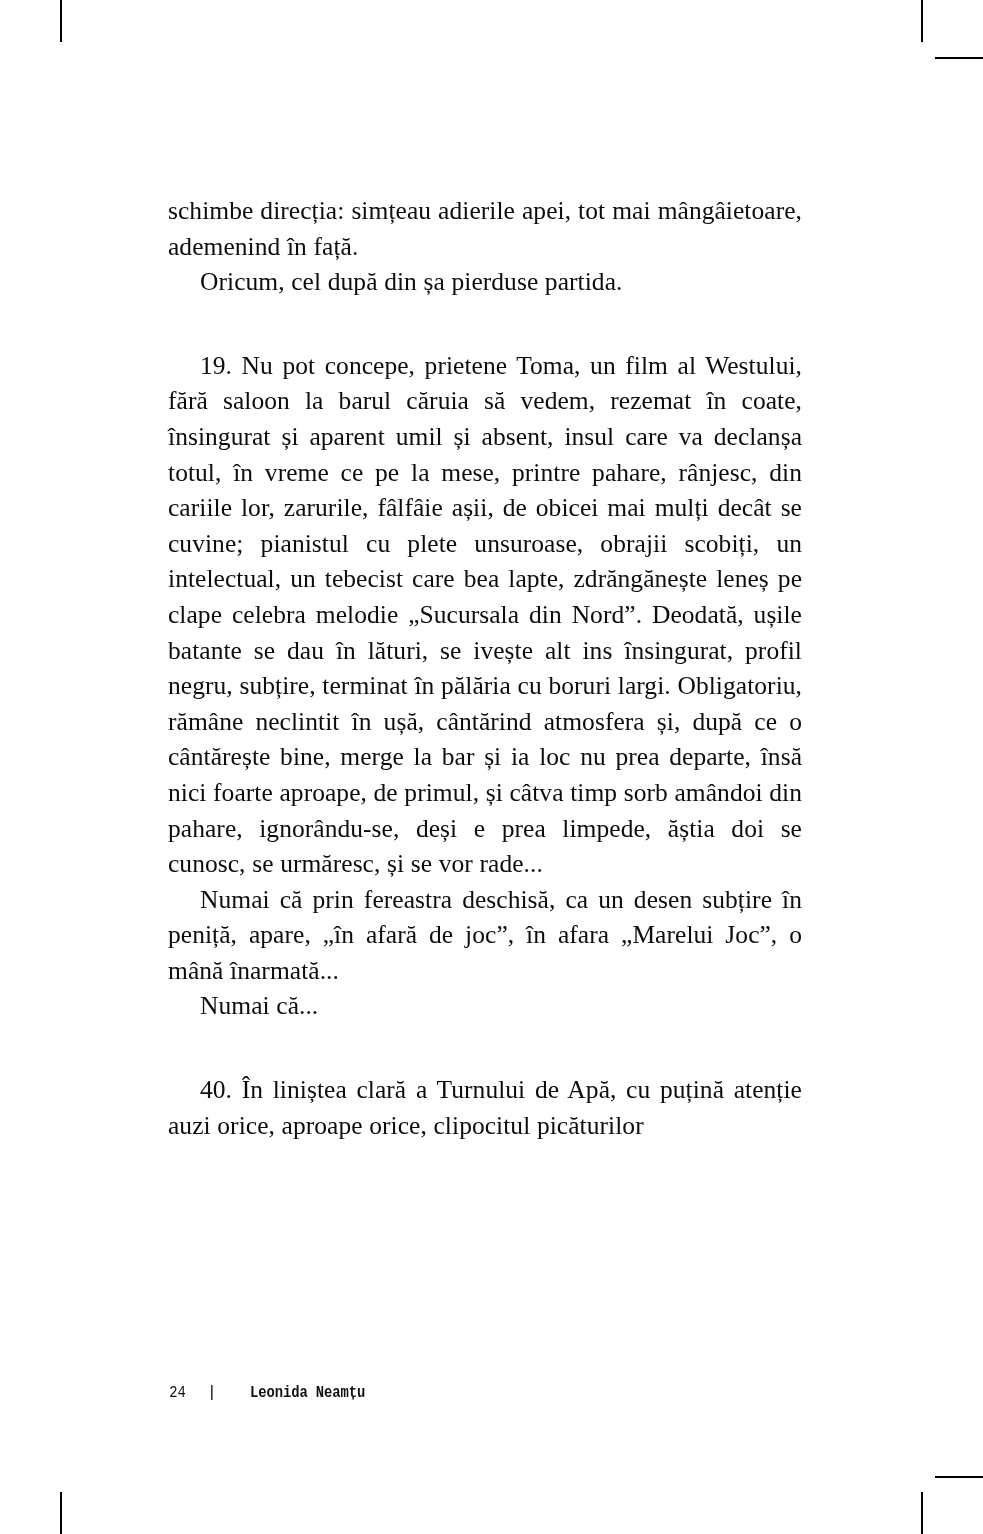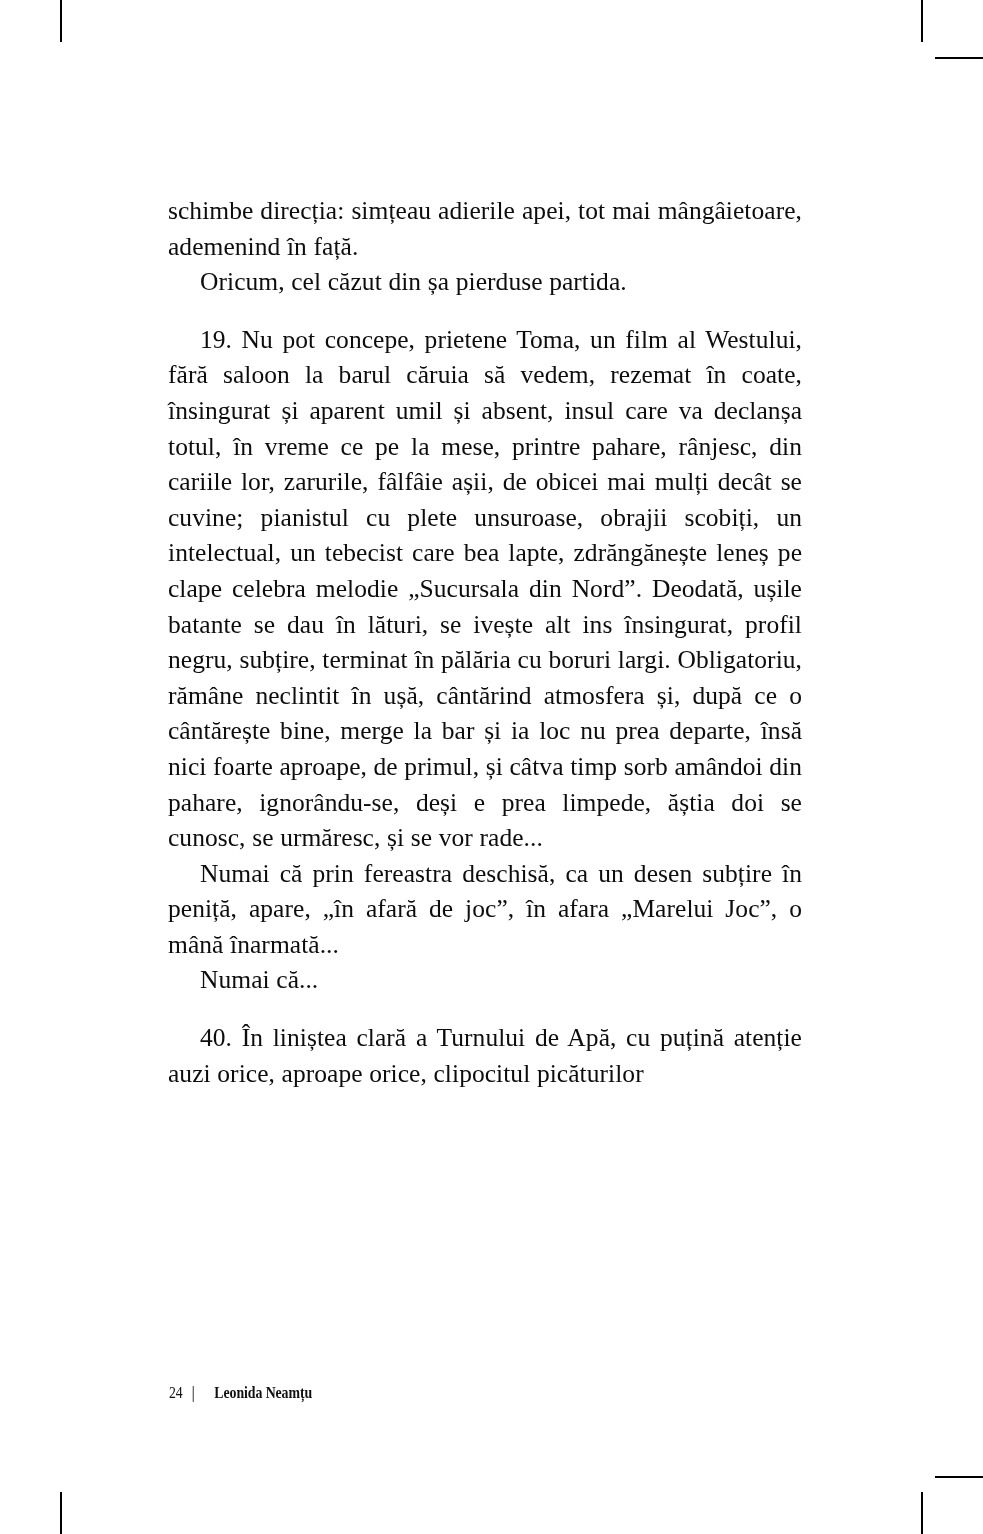--- a/index.html
+++ b/index.html
@@ -54,34 +54,34 @@
     text-align: justify;
     text-justify: inter-word;
     text-indent: 32px;
     hyphens: none;
     letter-spacing: 0.05px;
     word-spacing: 0.2px;
   }
   .para.noindent { text-indent: 0; }
 
   
-  .para.section-gap { margin-top: 22px; }
+  .para.section-gap { margin-top: 48px; }
 
   
   .para { text-align-last: left; }
 
   
   .footer {
     position: absolute;
     left: 168px;
     top: 1383px;
     display: flex;
     align-items: baseline;
-    gap: 4px;
-    font-family: Liberation Serif, serif;
+    gap: 16px;
+    font-family: Liberation Mono, monospace;
   }
   .footer-page {
     font-size: 16px;
     font-weight: 400;
     color: #111111;
     letter-spacing: -0.2px;
     transform: scaleX(0.86);
     transform-origin: left baseline;
     display: inline-block;
   }
@@ -109,21 +109,21 @@
 
   <div class="crop crop-v crop-tl-v"></div>
   <div class="crop crop-v crop-tr-v"></div>
   <div class="crop crop-h crop-tr-h"></div>
   <div class="crop crop-v crop-bl-v"></div>
   <div class="crop crop-v crop-br-v"></div>
   <div class="crop crop-h crop-br-h"></div>
 
   <div class="textblock">
     <p class="para noindent">schimbe direcția: simțeau adierile apei, tot mai mângâietoare, ademenind în față.</p>
-    <p class="para">Oricum, cel căzut din șa pierduse partida.</p>
+    <p class="para">Oricum, cel după din șa pierduse partida.</p>
     <p class="para section-gap">19. Nu pot concepe, prietene Toma, un film al Westului, fără saloon la barul căruia să vedem, rezemat în coate, însingurat și aparent umil și absent, insul care va declanșa totul, în vreme ce pe la mese, printre pahare, rânjesc, din cariile lor, zarurile, fâlfâie așii, de obicei mai mulți decât se cuvine; pianistul cu plete unsuroase, obrajii scobiți, un intelectual, un tebecist care bea lapte, zdrăngănește leneș pe clape celebra melodie „Sucursala din Nord”. Deodată, ușile batante se dau în lături, se ivește alt ins însingurat, profil negru, subțire, terminat în pălăria cu boruri largi. Obligatoriu, rămâne neclintit în ușă, cântărind atmosfera și, după ce o cântărește bine, merge la bar și ia loc nu prea departe, însă nici foarte aproape, de primul, și câtva timp sorb amândoi din pahare, ignorându-se, deși e prea limpede, ăștia doi se cunosc, se urmăresc, și se vor rade...</p>
     <p class="para">Numai că prin fereastra deschisă, ca un desen subțire în peniță, apare, „în afară de joc”, în afara „Marelui Joc”, o mână înarmată...</p>
     <p class="para">Numai că...</p>
     <p class="para section-gap">40. În liniștea clară a Turnului de Apă, cu puțină atenție auzi orice, aproape orice, clipocitul picăturilor</p>
   </div>
 
   <div class="footer">
     <span class="footer-page">24</span>
     <span class="footer-sep">|</span>
     <span class="footer-author">Leonida Neamțu</span>

